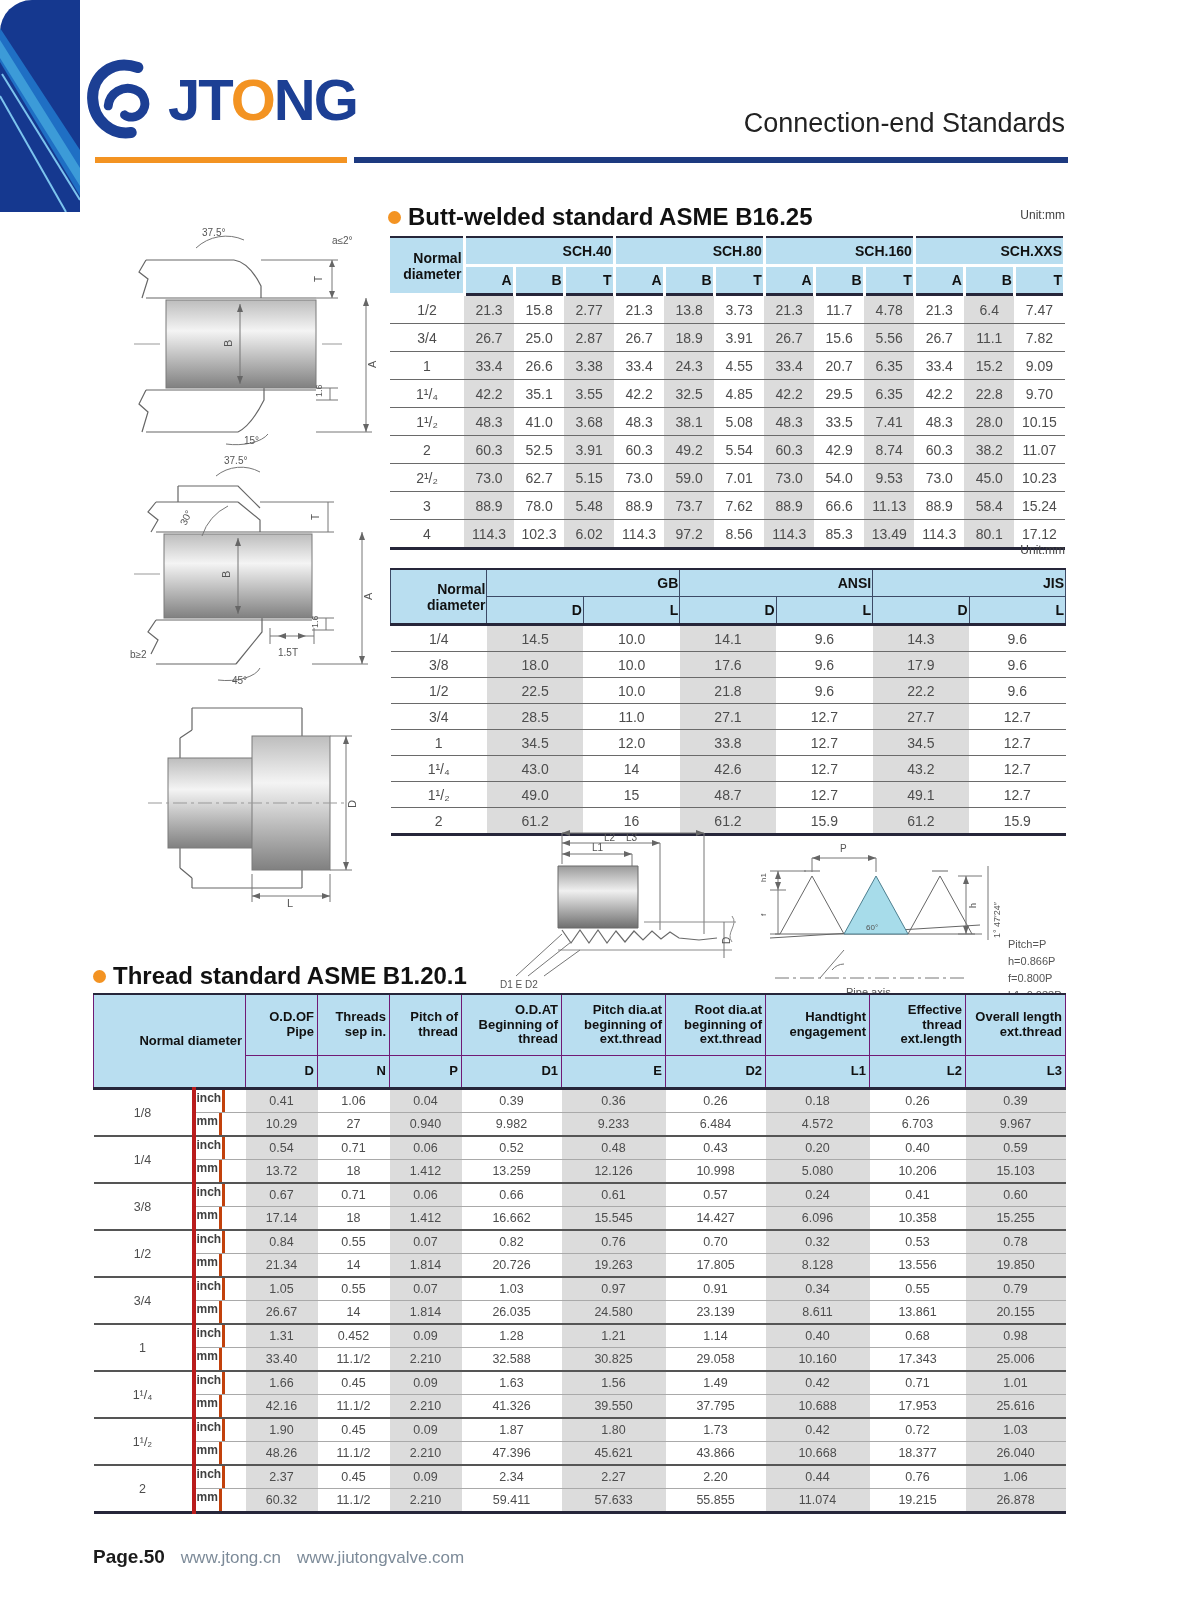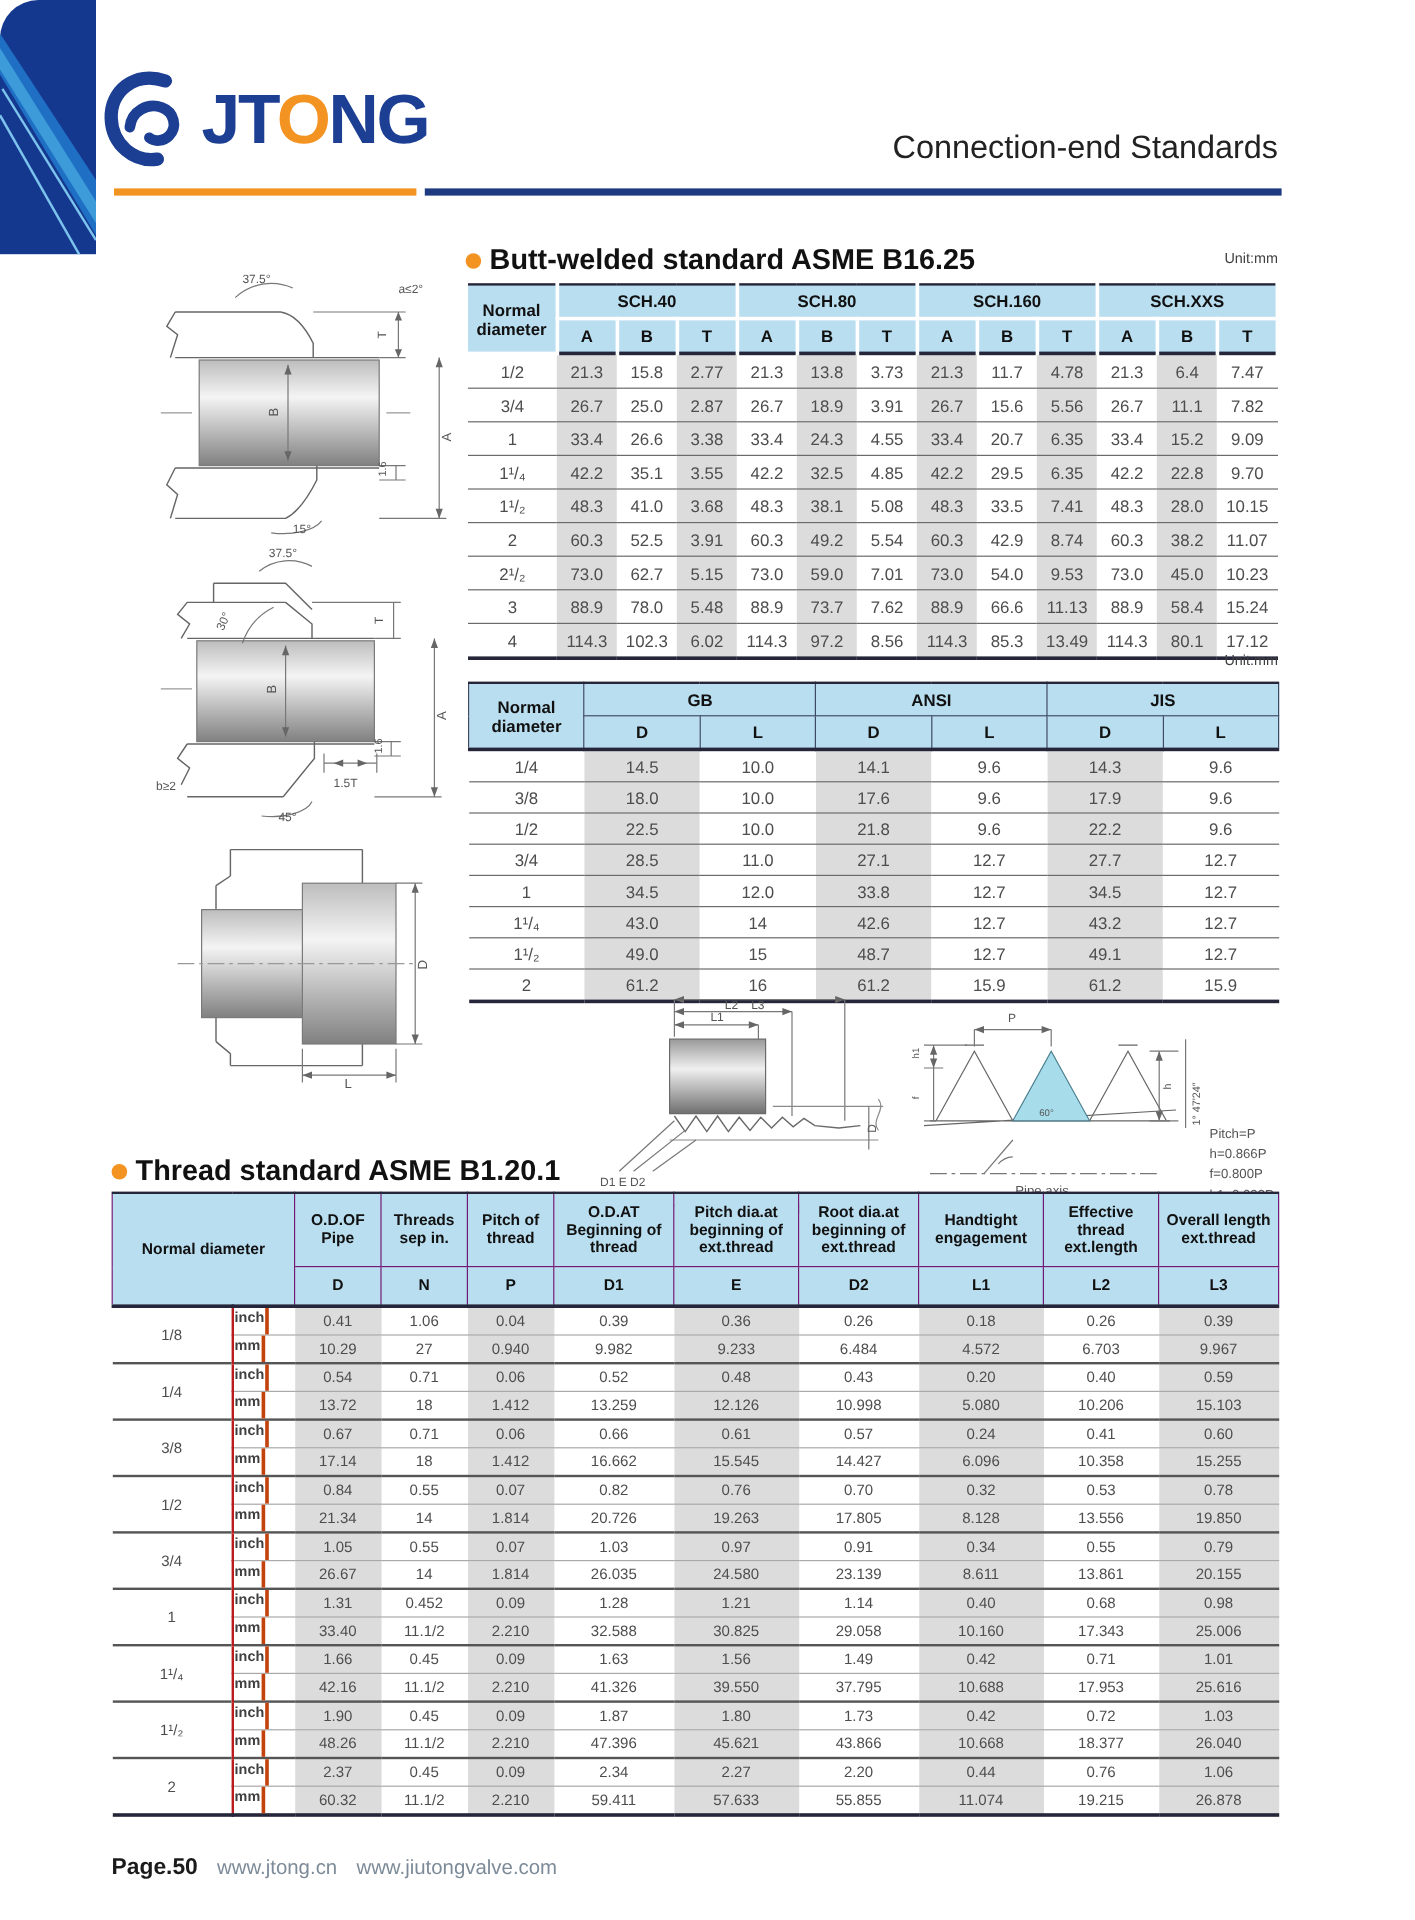--- a/index.html
+++ b/index.html
@@ -15,40 +15,40 @@
   .rule-navy{position:absolute;left:354px;top:157px;width:714px;height:6px;background:#1d3a80;}
   
   .sec{position:absolute;display:flex;align-items:center;gap:7px;}
   .sec .dot{width:13px;height:13px;border-radius:50%;background:#f39322;flex:0 0 auto;}
   .sec .txt{font-size:24px;font-weight:bold;color:#111;}
   .unit{position:absolute;font-size:12px;color:#404040;}
   
   table{border-collapse:collapse;table-layout:fixed;position:absolute;
         border-top:2px solid #26263a;border-bottom:3px solid #26263a;}
   thead{border-bottom:3px solid #26263a;}
-  th{background:#b9def0;color:#111;font-weight:bold;text-align:center;vertical-align:middle;}
+  th{background:#b9def0;color:#111;font-weight:bold;text-align:right;vertical-align:middle;}
   td{color:#4d4d4d;text-align:center;vertical-align:middle;}
   td.g{background:#dcdcdc;}
   
   #t1{left:390px;top:236px;width:676px;font-size:14px;}
   #t1 th{height:24px;border-right:3px solid #fff;font-size:14px;}
   #t1 thead tr:first-child th{border-bottom:3px solid #fff;}
   #t1 td{height:25px;}
   #t1 tbody tr{border-bottom:1.5px solid #6a6a6a;}
   
   #t2{left:390px;top:568px;width:676px;font-size:14px;}
   #t2 th{height:24px;border:1px solid #3c4a66;}
   #t2 td{height:23px;}
   #t2 tbody tr{border-bottom:1.5px solid #6a6a6a;}
   
   #t3{left:93px;top:993px;width:972px;font-size:12.5px;}
   #t3 th{border:1px solid #701a75;font-size:13px;line-height:1.15;padding:2px 3px;}
   #t3 thead tr:last-child th{height:27px;}
   #t3 td{height:20px;}
-  #t3 td.size{border-right:2px solid #b91c1c;}
+  #t3 td.size{border-right:4px solid #b91c1c;}
   #t3 td.unit{border-right:3px solid #c2410c;font-weight:bold;}
   #t3 tbody tr.grp-start{border-bottom:1px solid #a9a9a9;}
   #t3 tbody tr.grp-end{border-bottom:2px solid #555;}
   
   .diag{position:absolute;}
   .cap{position:absolute;font-size:11px;color:#777;letter-spacing:.5px;}
   svg text{font-family:"Liberation Sans",sans-serif;fill:#555;}
   
   .footer{position:absolute;left:93px;top:1536px;font-size:17px;display:flex;gap:16px;align-items:baseline;margin-top:10px;}
   .footer .pg{font-weight:bold;color:#1b1b1b;font-size:19px;}

